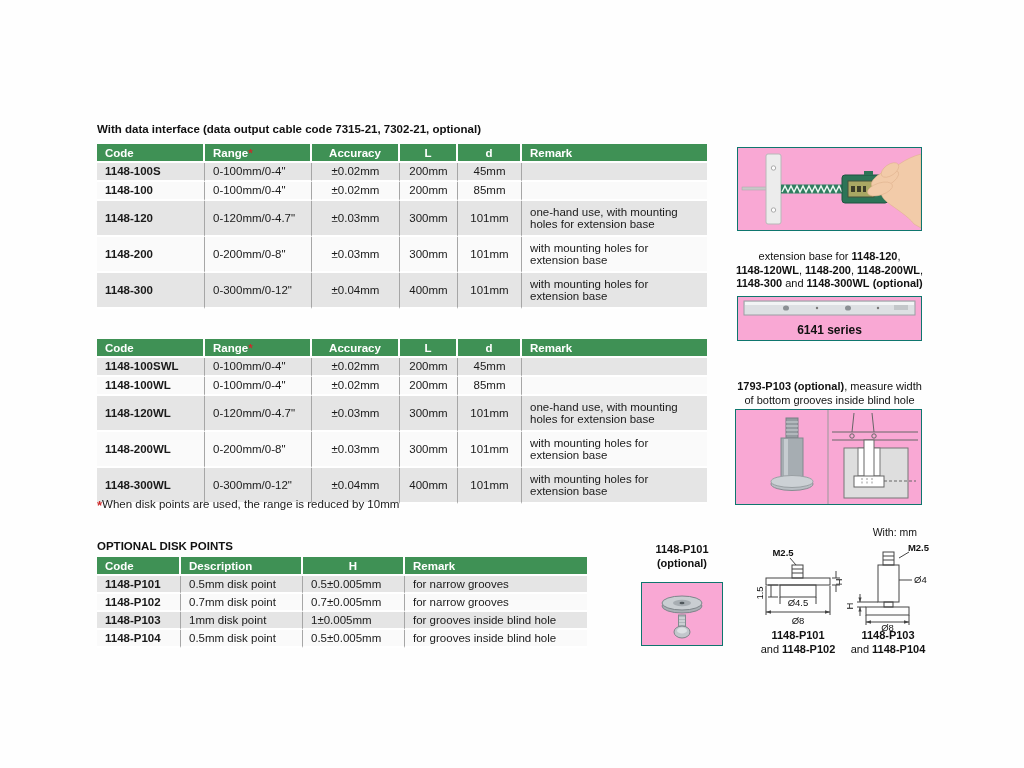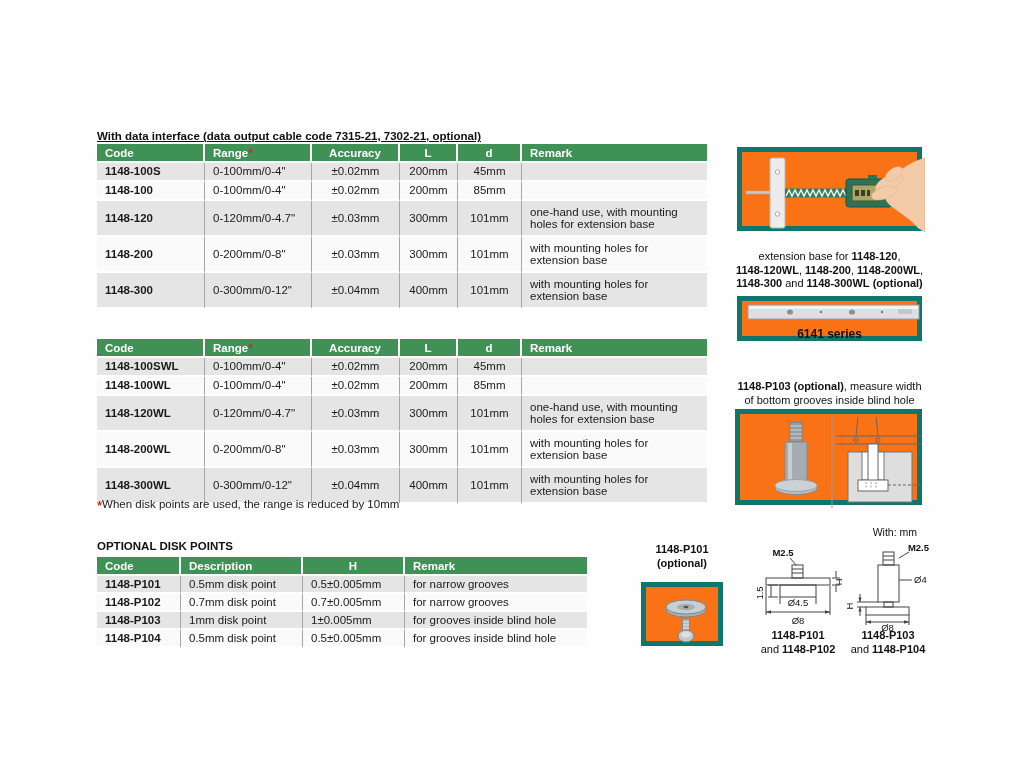--- a/index.html
+++ b/index.html
@@ -24,31 +24,31 @@
   table.spec tbody tr:nth-child(odd) td { background:var(--gray,#e5e5e5); }
   table.spec tbody tr:nth-child(even) td { background:#fafafa; }
   tr.h1 { height:19px; } tr.h2 { height:36px; } tr.h3 { height:18px; }
   .al { text-align:left;margin-top:37px; } .ac { text-align:center; }
   td.code { font-weight:bold; white-space:nowrap; }
   .ast { color:var(--red,#cc2a2a); font-weight:bold; }
   .fn { font-size:11.5px; }
   .fn-ast { color:var(--red,#cc2a2a); font-weight:bold; font-size:13px; position:relative; top:2px; }
   .caption { font-size:11px; line-height:13.5px; text-align:center; color:#111; }
   .caption span { white-space:pre-wrap; }
-  .frame { background:#f97316; border:5px solid #0f766e; box-sizing:border-box; }
+  .frame { background:#f9a8d4; border:1px solid #0f766e; box-sizing:border-box; }
   .img-label { font-size:12px; font-weight:bold; text-align:center; color:#111; }
   .unit { font-size:10.5px; color:#111; }
   svg text { font-family:"Liberation Sans", sans-serif; }
 </style>
 </head>
 <body>
 
 <div class="page">
 
-  <div class="abs sec-heading" style="left:97px; top:130px;text-decoration:underline;">With data interface (data output cable code 7315-21, 7302-21, optional)</div>
+  <div class="abs sec-heading" style="left:97px; top:123px;">With data interface (data output cable code 7315-21, 7302-21, optional)</div>
 
   <table class="spec abs" style="left:97px; top:144px; width:610px;">
     <colgroup>
         <col style="width:108px">
         <col style="width:107px">
         <col style="width:88px">
         <col style="width:58px">
         <col style="width:64px">
         <col style="width:185px">
       </colgroup>
@@ -252,21 +252,21 @@
       <rect x="7" y="5" width="169" height="3" fill="#f2f4f5"></rect>
       <ellipse cx="48" cy="11" rx="3" ry="2.6" fill="#8b9094"></ellipse>
       <ellipse cx="110" cy="11" rx="3" ry="2.6" fill="#8b9094"></ellipse>
       <circle cx="79" cy="11" r="1.2" fill="#777777"></circle>
       <circle cx="140" cy="11" r="1.2" fill="#777777"></circle>
       <rect x="156" y="8" width="14" height="5" fill="#c3c7ca"></rect>
     </svg>
     <div class="img-label" style="margin-top:0px;">6141 series</div>
   </div>
 
-  <div class="abs caption" style="left:722px; top:380px; width:215px;"><span style="font-weight: bold;">1148-P103 (optional)</span><span>, measure width</span><br><span>of bottom grooves inside blind hole</span></div>
+  <div class="abs caption" style="left:722px; top:380px; width:215px;"><span style="font-weight: bold;">1793-P103 (optional)</span><span>, measure width</span><br><span>of bottom grooves inside blind hole</span></div>
 
   <div class="abs frame" style="left:735px; top:409px; width:187px; height:96px;">
     <svg width="185" height="94" viewBox="0 0 185 94">
       <line x1="92" y1="0" x2="92" y2="94" stroke="#999999"></line>
       <g>
         <rect x="50" y="8" width="12" height="20" fill="#959ca1" stroke="#787f84"></rect>
         <line x1="50" y1="12" x2="62" y2="12" stroke="#cfd4d8"></line>
         <line x1="50" y1="16" x2="62" y2="16" stroke="#cfd4d8"></line>
         <line x1="50" y1="20" x2="62" y2="20" stroke="#cfd4d8"></line>
         <line x1="50" y1="24" x2="62" y2="24" stroke="#cfd4d8"></line>

